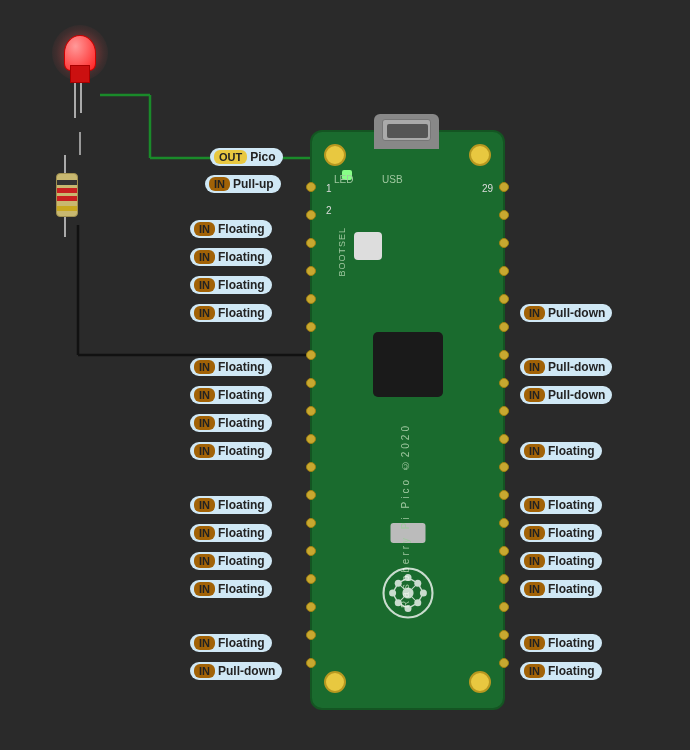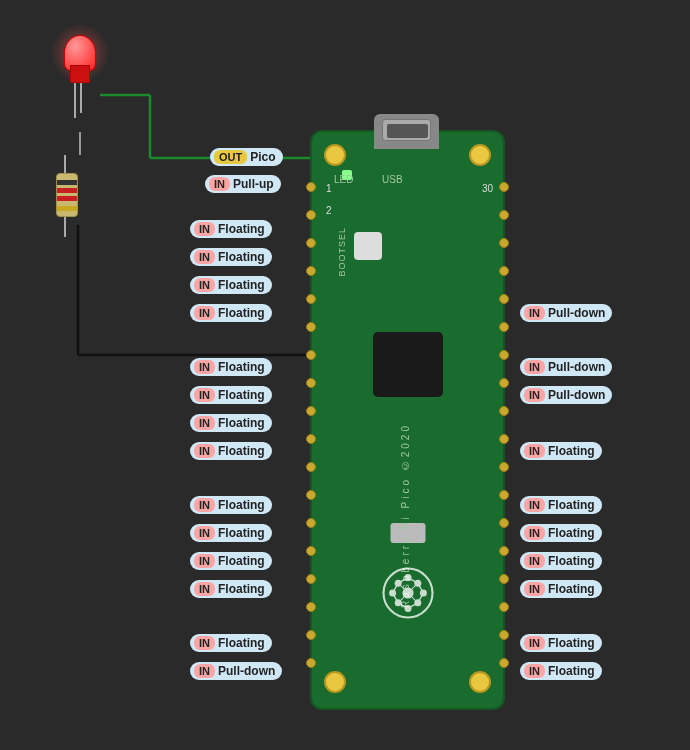--- a/index.html
+++ b/index.html
@@ -31,21 +31,21 @@
       color: #222;
       white-space: nowrap;
     }
     .pin-label .badge {
       border-radius: 6px;
       padding: 1px 5px;
       font-size: 11px;
       font-weight: bold;
     }
     .badge-out { background: #e8c840; color: #222; }
-    .badge-in  { background: #fca5a5; color: #222; }
+    .badge-in  { background: #a16207; color: #222; }
 
     
     #board {
       position: absolute;
       left: 310px;
       top: 130px;
       width: 195px;
       height: 580px;
       background: #1a6b2e;
       border-radius: 12px;
@@ -263,21 +263,21 @@
     <div class="yellow-circle" style="top:12px; left:12px;"></div>
     <div class="yellow-circle" style="top:12px; right:12px;"></div>
 
     <div class="board-led"></div>
 
     <div class="board-header-label" style="left:22px;">LED</div>
     <div class="board-header-label" style="left:70px;">USB</div>
 
     <div class="pin-num" style="top:51px; left:14px;">1</div>
     <div class="pin-num" style="top:73px; left:14px;">2</div>
-    <div class="pin-num" style="top:51px; right:10px;">30</div>
+    <div class="pin-num" style="top:51px; right:10px;">29</div>
 
     <div class="bootsel-label">BOOTSEL</div>
 
     <div id="bootsel"></div>
 
     <div id="main-chip"></div>
 
     <div id="small-chip"></div>
 
     <div class="rpi-pico-text">Raspberry Pi Pico ©2020</div>

